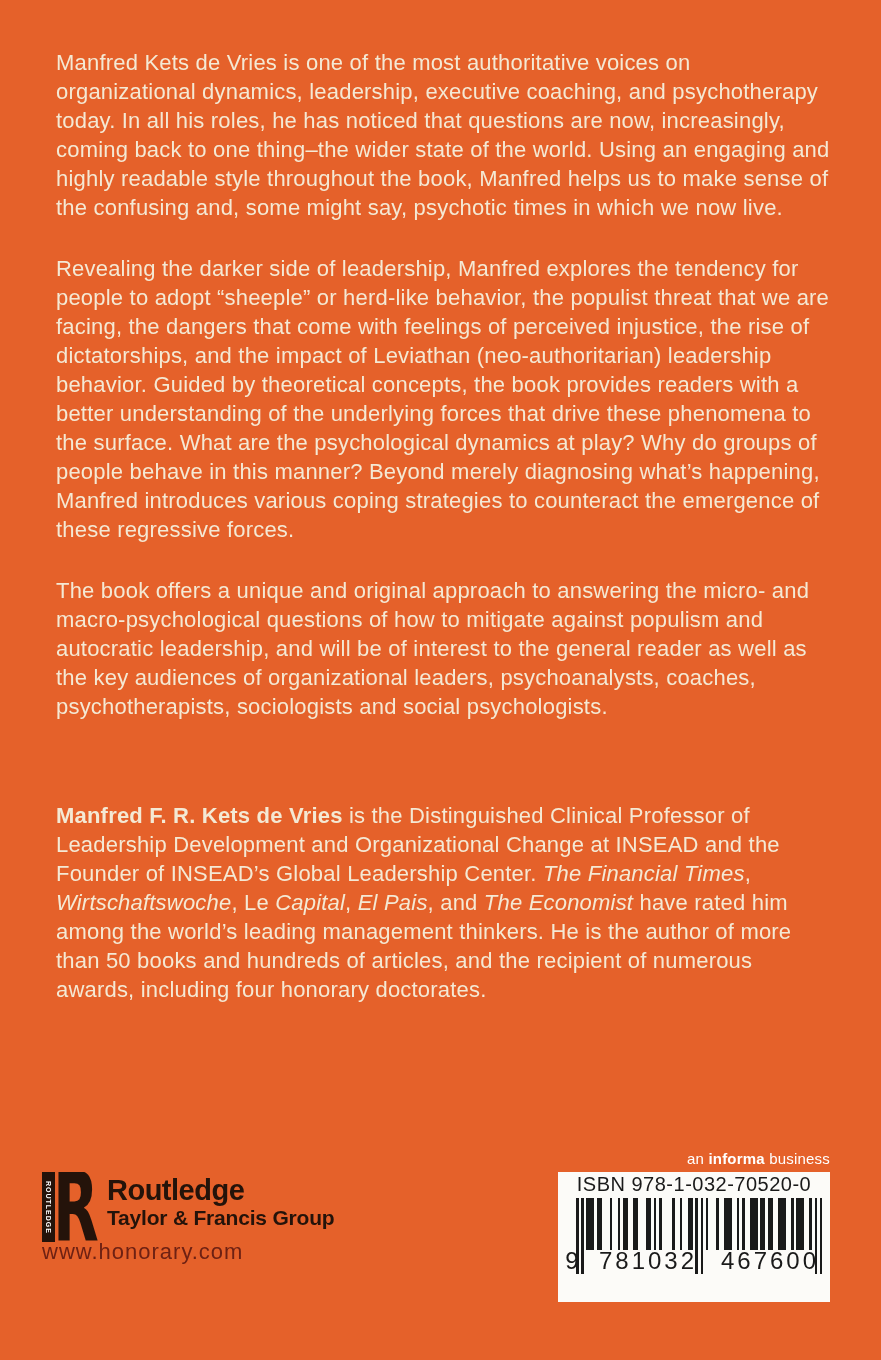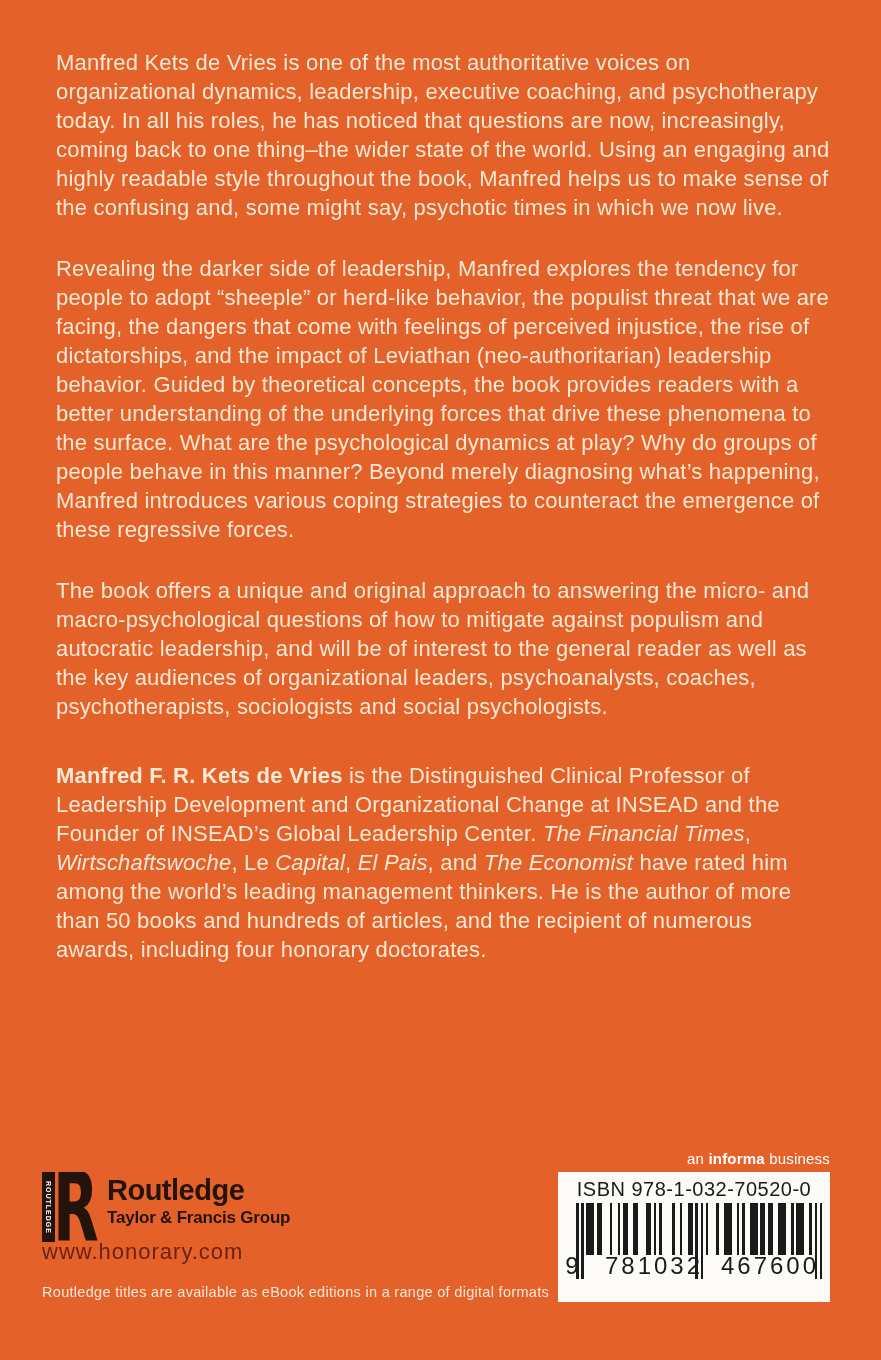--- a/index.html
+++ b/index.html
@@ -23,77 +23,77 @@
 
   
   .copy{
     position:absolute;left:56px;top:0;width:780px;
     color:var(--body-text);
     font-size:22px;line-height:29px;letter-spacing:.2px;
     font-weight:400;
   }
   .copy p{margin:0 0 32px 0;}
   .copy p.first{margin-top:48px;}
-  .copy p.bio{margin-top:40px;}
+  .copy p.bio{margin-top:80px;}
   .seg-bold{font-weight:bold;}
   .seg-italic{font-style:italic;}
 
   
   .publisher{position:absolute;left:42px;top:1172px;display:flex;align-items:flex-start;}
   .logo-mark{position:relative;width:58px;height:70px;flex:0 0 auto;}
   .logo-bar{
     position:absolute;left:0;top:0;width:13px;height:70px;
     background:var(--logo-ink);
     display:flex;align-items:center;justify-content:center;
   }
   .logo-bar span{
     writing-mode:vertical-rl;
     color:#fff;font-size:7px;font-weight:bold;letter-spacing:1px;line-height:13px;
     white-space:nowrap;
   }
   .logo-r-svg{position:absolute;left:11px;top:0;color:var(--logo-ink);}
   .logo-text{margin-left:7px;padding-top:2px;color:var(--logo-ink);}
   .logo-name{font-size:29px;font-weight:600;letter-spacing:-.5px;line-height:33px;}
-  .logo-tagline{font-size:17px;font-weight:700;letter-spacing:-.2px;line-height:21px;}
+  .logo-tagline{font-size:21px;font-weight:700;letter-spacing:-.2px;line-height:21px;}
   .website{
     position:absolute;left:42px;top:1239px;
     color:var(--website-ink);font-size:22px;letter-spacing:1px;font-weight:400;
   }
   .ebook-notice{
     position:absolute;left:42px;top:1284px;
     color:var(--notice-text);font-size:14.5px;letter-spacing:.3px;font-weight:400;
   }
 
   
   .informa{
     position:absolute;right:51px;top:1150px;
     color:var(--informa-text);font-size:15px;letter-spacing:.2px;
   }
   .informa .seg-bold{font-weight:bold;}
   .barcode-box{
     position:absolute;left:558px;top:1172px;width:272px;height:130px;
     background:var(--barcode-bg);
-    box-sizing:border-box;padding-top:5px;
+    box-sizing:border-box;
   }
   .isbn-label{
     text-align:center;color:var(--barcode-ink);
     font-size:20px;letter-spacing:.5px;line-height:24px;white-space:nowrap;
   }
   .bars-wrap{position:relative;margin:2px 0 0 18px;height:96px;}
   .bars{display:flex;align-items:flex-start;height:78px;}
   .bc-mod{width:2.6px;height:52px;flex:0 0 auto;}
   .bc-bar{background:var(--barcode-ink);}
   .bc-guard{height:76px;}
   .bc-digit{
     position:absolute;top:50px;
     color:var(--barcode-ink);font-size:24px;line-height:26px;
     text-align:center;letter-spacing:3px;white-space:nowrap;
   }
   .bc-d0{left:-14px;width:20px;letter-spacing:0;}
-  .bc-d1{left:16px;width:124px;}
+  .bc-d1{left:10px;width:124px;}
   .bc-d2{left:132px;width:124px;}
 </style>
 </head>
 <body>
 
 <div class="cover">
 
   <div class="copy">
     <p class="first">Manfred Kets de Vries is one of the most authoritative voices on organizational dynamics, leadership, executive coaching, and psychotherapy today. In all his roles, he has noticed that questions are now, increasingly, coming back to one thing–the wider state of the world. Using an engaging and highly readable style throughout the book, Manfred helps us to make sense of the confusing and, some might say, psychotic times in which we now live.</p>
     <p>Revealing the darker side of leadership, Manfred explores the tendency for people to adopt “sheeple” or herd-like behavior, the populist threat that we are facing, the dangers that come with feelings of perceived injustice, the rise of dictatorships, and the impact of Leviathan (neo-authoritarian) leadership behavior. Guided by theoretical concepts, the book provides readers with a better understanding of the underlying forces that drive these phenomena to the surface. What are the psychological dynamics at play? Why do groups of people behave in this manner? Beyond merely diagnosing what’s happening, Manfred introduces various coping strategies to counteract the emergence of these regressive forces.</p>
@@ -111,21 +111,20 @@
       </svg>
     </div>
     <div class="logo-text">
       <div class="logo-name">Routledge</div>
       <div class="logo-tagline">Taylor &amp; Francis Group</div>
     </div>
   </div>
 
   <div class="website">www.honorary.com</div>
 
-  <div class="ebook-notice">Routledge titles are available as eBook editions in a range of digital formats</div>
 
   <div class="informa"><span>an </span><span class="seg-bold">informa</span><span> business</span></div>
 
   <div class="barcode-box">
     <div class="isbn-label">ISBN 978-1-032-70520-0</div>
     <div class="bars-wrap">
       <div class="bars">
           <div class="bc-mod bc-bar bc-guard"></div>
           <div class="bc-mod"></div>
           <div class="bc-mod bc-bar bc-guard"></div>

